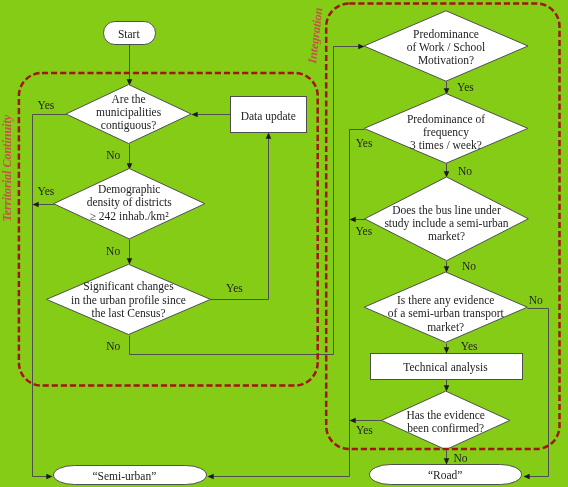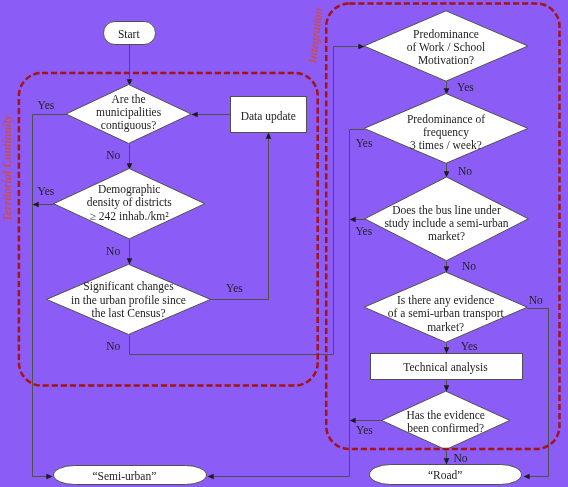--- a/index.html
+++ b/index.html
@@ -12,21 +12,21 @@
   .link{fill:none;stroke:#4f4f4f;stroke-width:1;}
   .arrowhead{fill:#1c1c1c;stroke:none;}
   .nodetext{font-family:"Liberation Serif",serif;font-size:11.5px;fill:#232323;
             text-anchor:middle;dominant-baseline:alphabetic;}
   .edgelabel{font-family:"Liberation Serif",serif;font-size:11.5px;fill:#232323;}
   .groupbox{fill:none;stroke:#a31414;stroke-width:2.5;
             stroke-dasharray:6.2 2.9;stroke-linecap:butt;}
   .grouplabel{font-family:"Liberation Serif",serif;font-size:12px;
               font-style:italic;font-weight:bold;fill:#cc4d4d;}
 </style>
-<style>.shape{stroke:#4f4f4f;}.link{stroke:#4f4f4f;}.arrowhead{fill:#1c1c1c;}.nodetext,.edgelabel{font-size:11.5px;fill:#232323;}.groupbox{stroke:#a31414;stroke-width:2.5px;stroke-dasharray:6.2 2.9;}.grouplabel{fill:#cc4d4d;font-size:12px;}#stage{background:#8b5cf6;}</style></head>
+<style>.shape{stroke:#4f4f4f;}.link{stroke:#4f4f4f;}.arrowhead{fill:#1c1c1c;}.nodetext,.edgelabel{font-size:11.5px;fill:#232323;}.groupbox{stroke:#a31414;stroke-width:2.5px;stroke-dasharray:6.2 2.9;}.grouplabel{fill:#cc4d4d;font-size:12px;}#stage{background:#84cc16;}</style></head>
 <body>
 
 <div id="stage">
   <svg id="chart" width="568" height="487" viewBox="0 0 568 487">
     <defs>
       <marker id="arrow" markerWidth="6.4" markerHeight="6" refX="6.2" refY="3" orient="auto" markerUnits="userSpaceOnUse">
         <path d="M0,0 L6.4,3 L0,6 z" fill="#4a4a4a"></path>
       </marker>
     </defs>
     <g id="g-edges">

